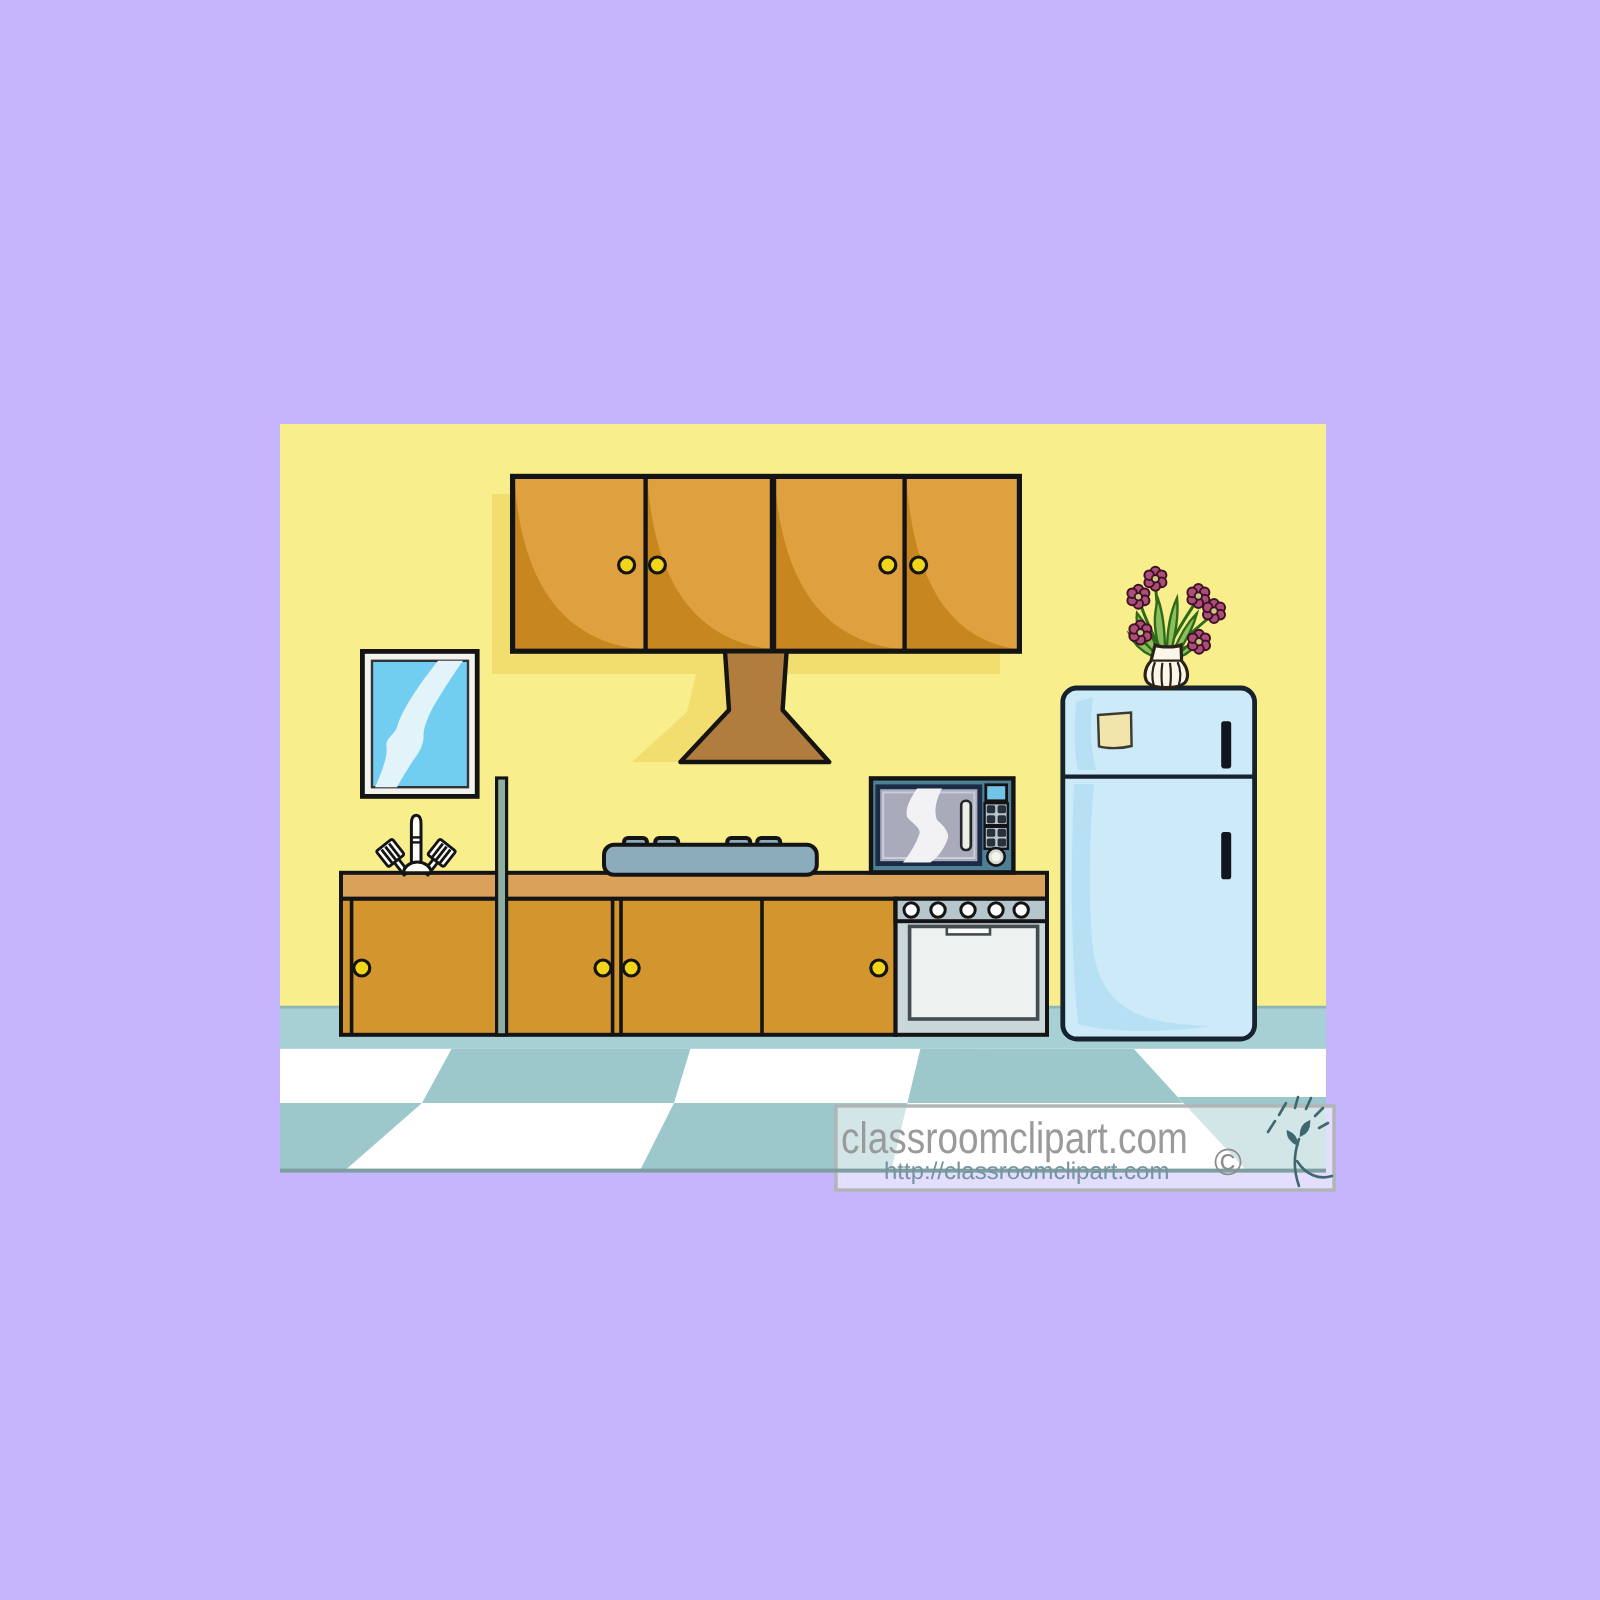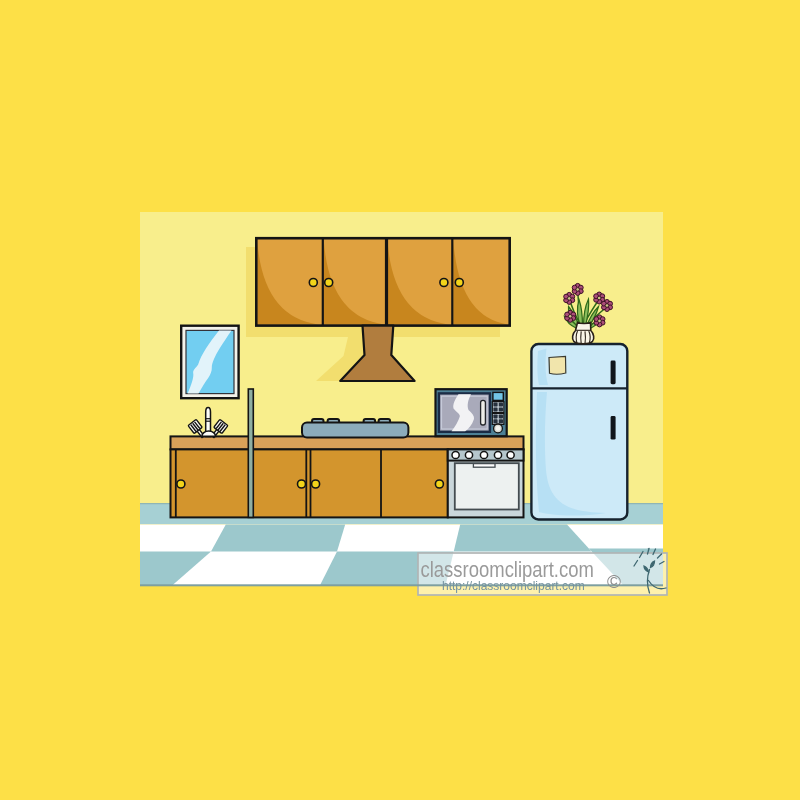--- a/index.html
+++ b/index.html
@@ -1,16 +1,16 @@
 <!DOCTYPE html>
 <html><head>
 <meta charset="utf-8">
 <style>
   html,body{margin:0;padding:0;background:#ffffff;}
-  #page{position:relative;width:800px;height:800px;background:#fde047;overflow:hidden;
+  #page{position:relative;width:800px;height:800px;background:#c4b5fd;overflow:hidden;
         font-family:"Liberation Sans", sans-serif;}
 </style>
 </head>
 <body>
 <div id="page">
 <svg width="800" height="800" viewBox="0 0 800 800">
 
 <rect x="140" y="212" width="523" height="291" fill="#F8EE8C"></rect>
 
 <g fill="#F2DE6E" stroke="none">

